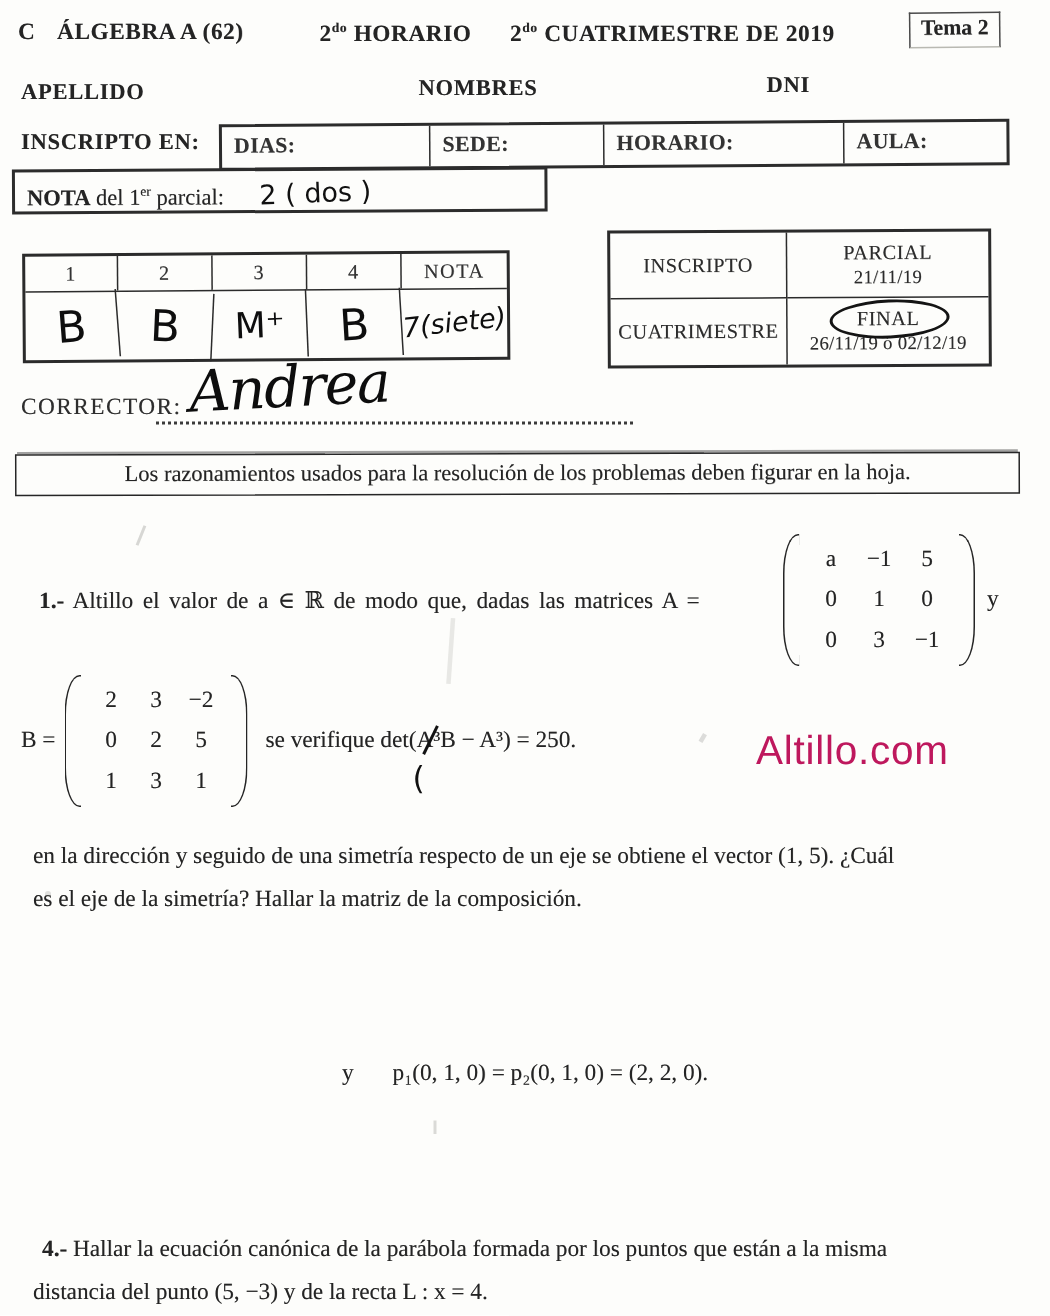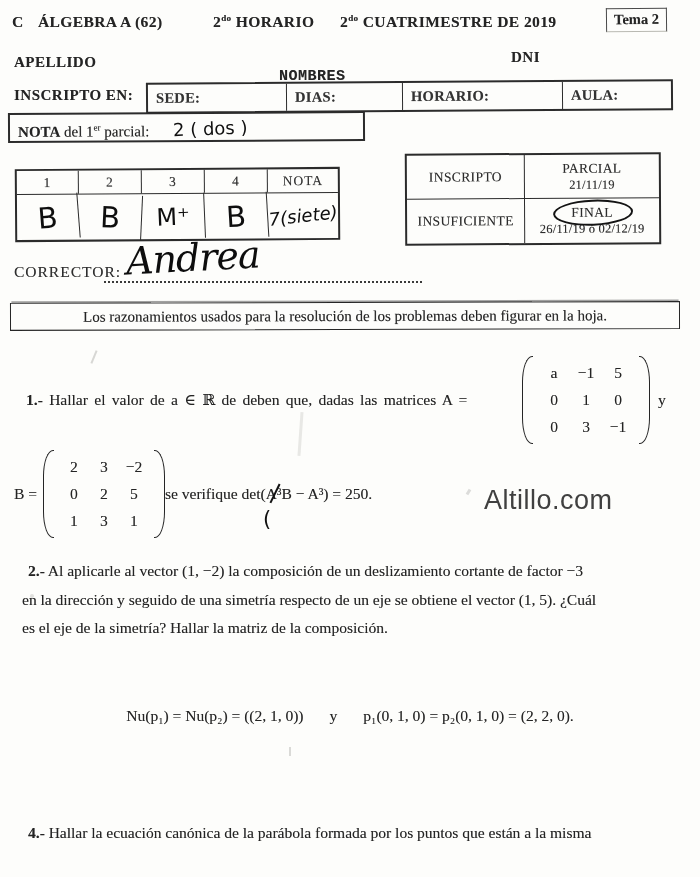--- a/index.html
+++ b/index.html
@@ -105,27 +105,27 @@
 
   .mwrap { display:inline-flex; align-items:stretch; }
   .paren { width:10px; flex:0 0 10px; }
   .pl { border-left:1.8px solid #252525; border-top:1.8px solid #252525; border-bottom:1.8px solid #252525;
         border-top-left-radius:10px 26px; border-bottom-left-radius:10px 26px; margin-right:2px; }
   .pr { border-right:1.8px solid #252525; border-top:1.8px solid #252525; border-bottom:1.8px solid #252525;
         border-top-right-radius:10px 26px; border-bottom-right-radius:10px 26px; margin-left:2px; }
   .mat { display:grid; grid-template-columns:repeat(3,32px); row-gap:3px; padding:5px 3px; align-content:center; }
   .mat span { text-align:center; font-size:15.5px; line-height:24px; }
 
-  .verify { position:relative; white-space:nowrap; }
+  .verify { position:relative; margin-left:12px; white-space:nowrap; }
   .hand-slash { position:absolute; left:109px; top:-2px; width:2.4px; height:21px; background:#131313; transform:rotate(26deg); }
   .hand-paren { position:absolute; left:98px; top:22px; font-size:21px; }
 
   .watermark {
-    left:484px; top:485px; font-family:"Liberation Sans","DejaVu Sans",sans-serif;
-    font-size:27px; color:#404040; letter-spacing:0.5px; text-shadow:none;
+    left:504px; top:485px; font-family:"Liberation Sans","DejaVu Sans",sans-serif;
+    font-size:27px; color:#be185d; letter-spacing:0.5px; text-shadow:none;
   }
 
   .p2 { left:22px; top:557px; width:672px; line-height:28.5px; }
   .p2 .first { padding-left:6px; }
   .p3intro { left:30px; top:667px; }
   .p3formula { left:0; top:707px; width:700px; display:flex; justify-content:center; gap:26px; }
   .p4 { left:28px; top:818px; width:665px; line-height:29px; }
   .p4 .cont { margin-left:-6px; }
 
   
@@ -141,27 +141,27 @@
 
 <div class="page">
 
   <span class="abs hdr" style="left:12px;">C</span>
   <span class="abs hdr" style="left:38px;">ÁLGEBRA A (62)</span>
   <span class="abs hdr" style="left:213px;"><span>2</span><sup class="sm">do</sup> <span>HORARIO</span></span>
   <span class="abs hdr" style="left:340px;"><span>2</span><sup class="sm">do</sup> <span>CUATRIMESTRE DE 2019</span></span>
   <span class="abs tema-box">Tema 2</span>
 
   <span class="abs fieldlbl" style="left:14px; top:54px;">APELLIDO</span>
-  <span class="abs fieldlbl" style="left:279px; top:68px;font-family:Liberation Mono, monospace;">NOMBRES</span>
+  <span class="abs fieldlbl" style="left:279px; top:51px;">NOMBRES</span>
   <span class="abs fieldlbl" style="left:511px; top:49px;">DNI</span>
 
   <span class="abs fieldlbl" style="left:14px; top:87px;">INSCRIPTO EN:</span>
   <div class="abs insc">
+    <div class="cell">DIAS:</div>
     <div class="cell">SEDE:</div>
-    <div class="cell">DIAS:</div>
     <div class="cell">HORARIO:</div>
     <div class="cell">AULA:</div>
   </div>
 
   <div class="abs notabox">
     <span class="b">NOTA</span>
     <span>del 1</span><sup class="sm">er</sup>
     <span>parcial:</span>
     <span class="hand" style="font-size:18px; margin-left:20px; transform:rotate(-2deg) translateY(-1px);">2 ( dos )</span>
   </div>
@@ -182,40 +182,40 @@
         <div class="gcell">7(siete)</div>
       </div>
   </div>
 
   <div class="abs promo">
     <div class="pcell br bb">INSCRIPTO</div>
     <div class="pcell bb">
       <span>PARCIAL</span>
       <span class="date">21/11/19</span>
     </div>
-    <div class="pcell br">INSUFICIENTE</div>
+    <div class="pcell br">CUATRIMESTRE</div>
     <div class="pcell">
       <span class="final-wrap">
         <span class="ellipse"></span>
         <span>FINAL</span>
       </span>
       <span class="date">26/11/19 ó 02/12/19</span>
     </div>
   </div>
 
   <span class="abs corr-label">CORRECTOR:</span>
   <span class="abs corr-dots"></span>
   <span class="abs signature">Andrea</span>
 
   <div class="abs notice">
     <span>Los razonamientos usados para la resolución de los problemas deben figurar en la hoja.</span>
   </div>
 
   <div class="abs p1l1 ptext">
-    <span class="txt"><span class="b">1.-</span> <span>Hallar el valor de a ∈ ℝ de deben que, dadas las matrices A =</span></span>
+    <span class="txt"><span class="b">1.-</span> <span>Altillo el valor de a ∈ ℝ de modo que, dadas las matrices A =</span></span>
     <span class="mwrap">
       <span class="paren pl"></span>
       <span class="mat">
           <span>a</span>
           <span>−1</span>
           <span>5</span>
           <span>0</span>
           <span>1</span>
           <span>0</span>
           <span>0</span>
@@ -247,33 +247,32 @@
     <span class="verify">
       <span>se verifique det(A³B − A³) = 250.</span>
       <span class="hand-slash"></span>
       <span class="hand-paren hand">(</span>
     </span>
   </div>
 
   <span class="abs watermark">Altillo.com</span>
 
   <div class="abs p2 ptext">
-    <div class="first"><span class="b">2.-</span> <span>Al aplicarle al vector (1, −2) la composición de un deslizamiento cortante de factor −3</span></div>
     <div>en la dirección y seguido de una simetría respecto de un eje se obtiene el vector (1, 5). ¿Cuál</div>
     <div>es el eje de la simetría? Hallar la matriz de la composición.</div>
   </div>
 
   <div class="abs p3formula ptext">
-    <span>Nu(p₁) = Nu(p₂) = ((2, 1, 0))</span>
     <span>y</span>
     <span>p₁(0, 1, 0) = p₂(0, 1, 0) = (2, 2, 0).</span>
   </div>
 
   <div class="abs p4 ptext">
     <div><span class="b">4.-</span> <span>Hallar la ecuación canónica de la parábola formada por los puntos que están a la misma</span></div>
+    <div class="cont">distancia del punto (5, −3) y de la recta L : x = 4.</div>
   </div>
 
   <span class="art a1"></span>
   <span class="art a2"></span>
   <span class="art a3"></span>
   <span class="art a4"></span>
   <span class="art a5"></span>
 
 </div>
 

